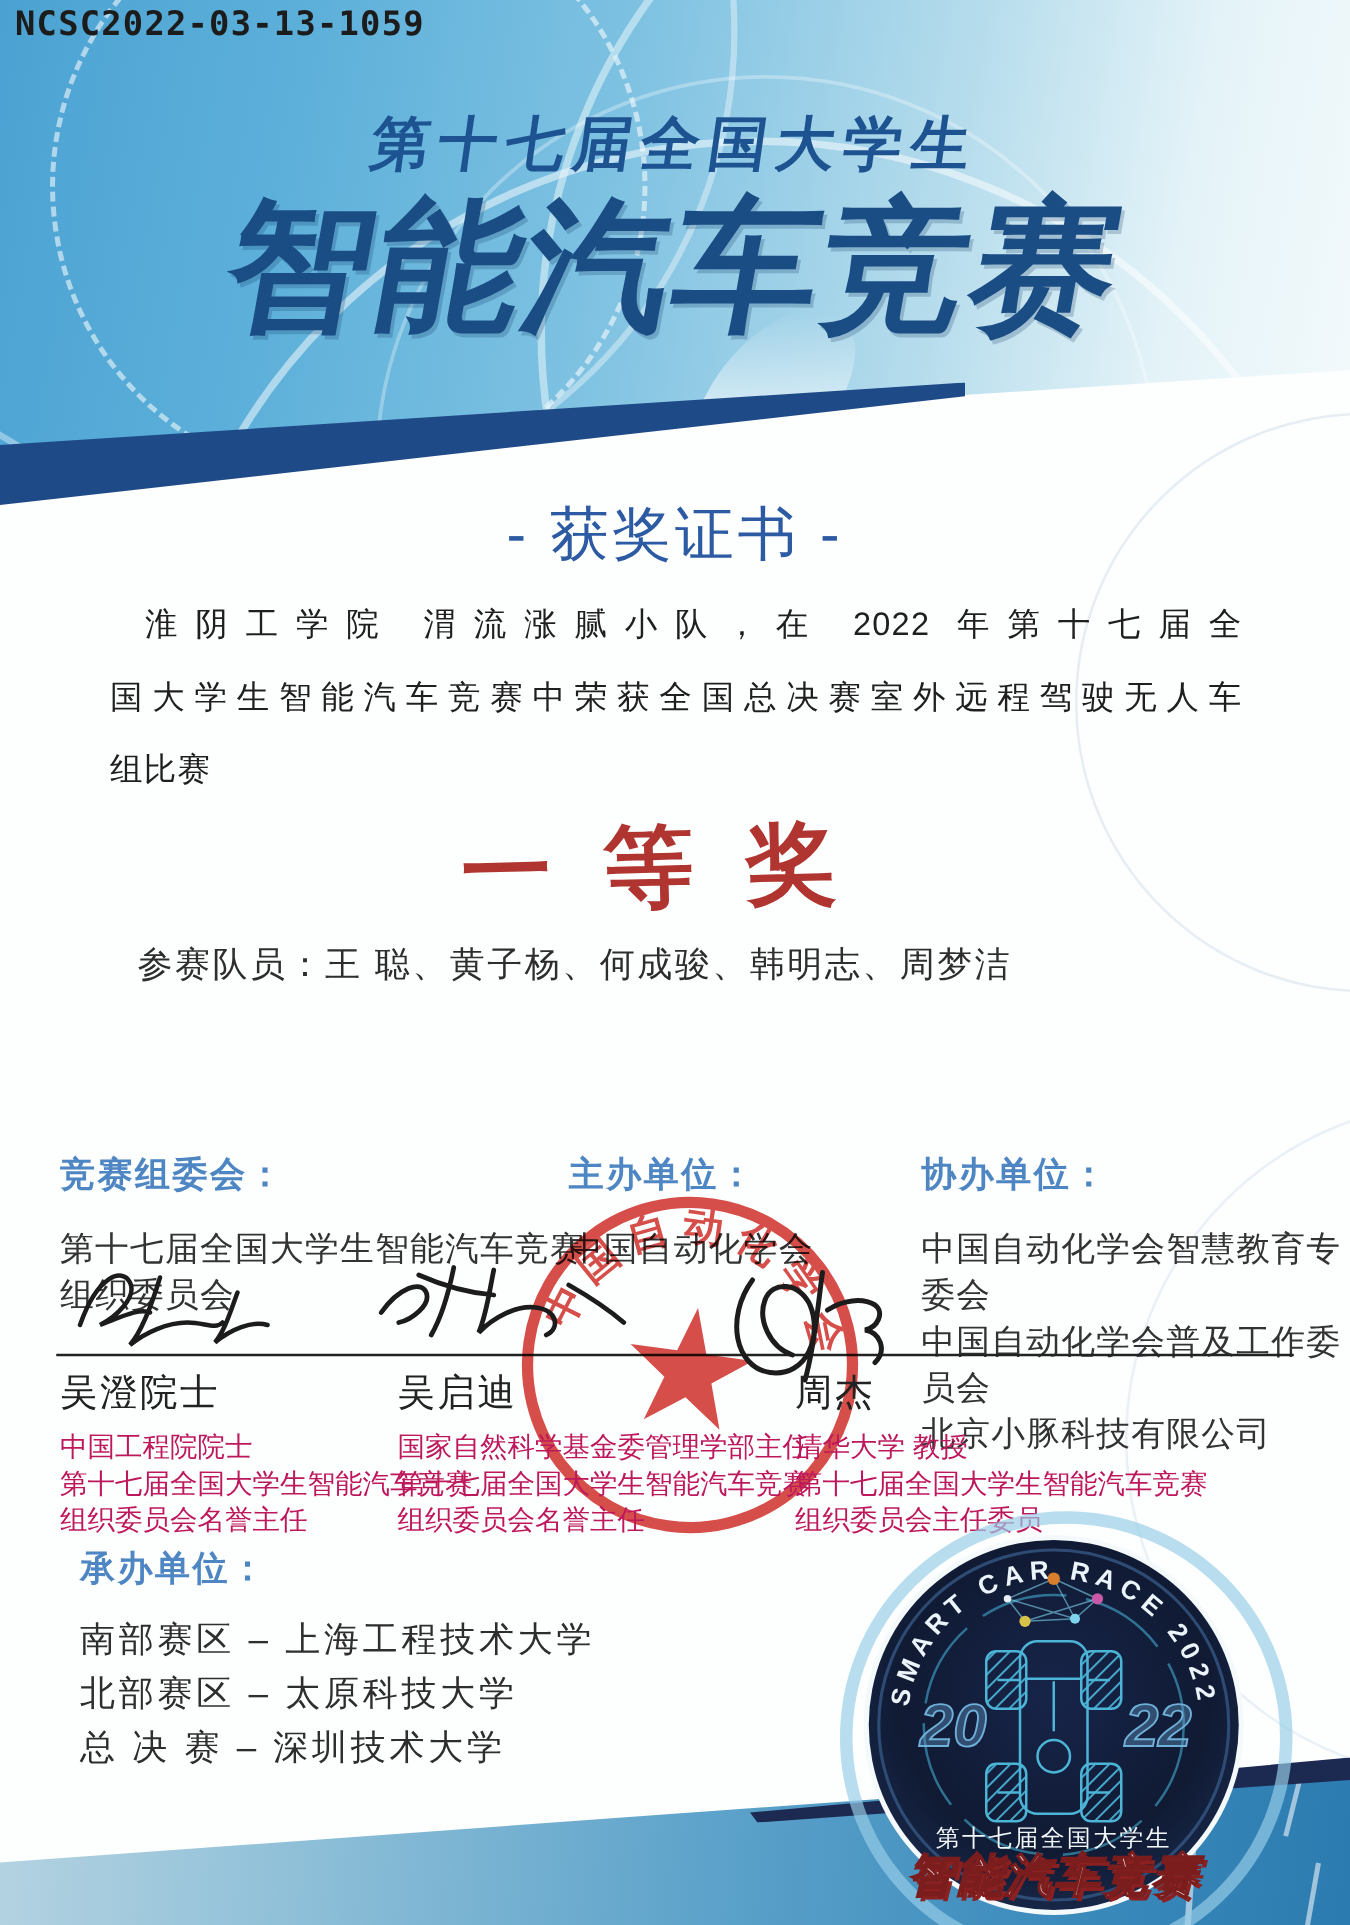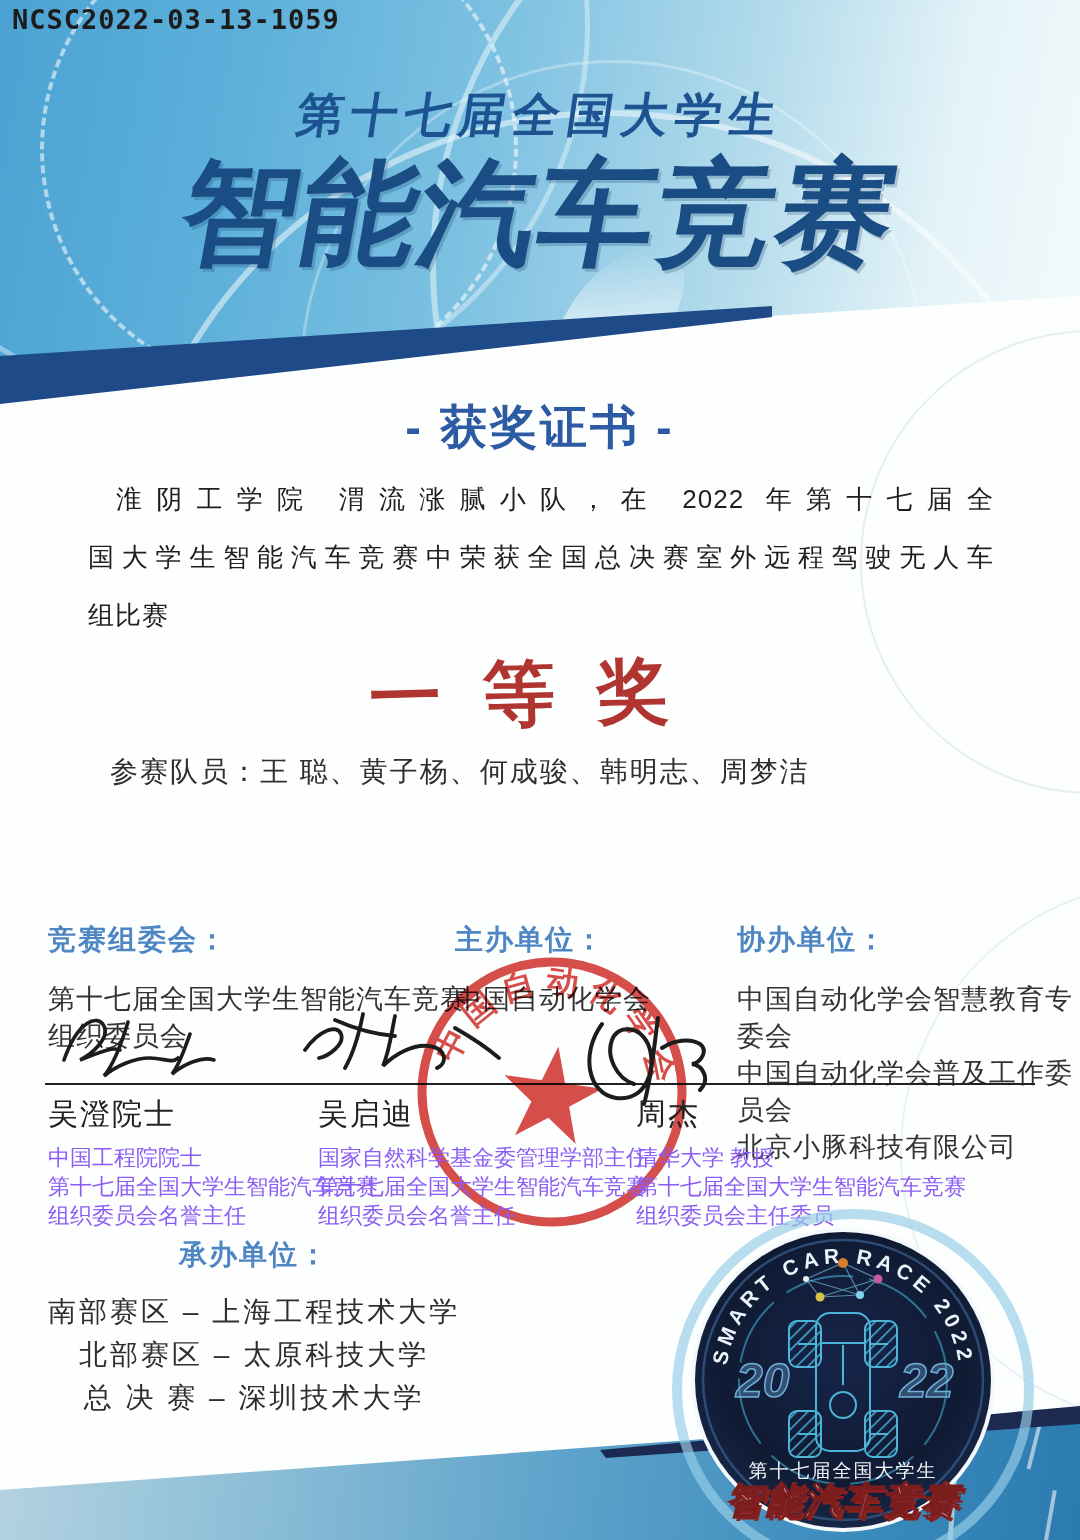--- a/index.html
+++ b/index.html
@@ -28,21 +28,21 @@
           clip-path:polygon(0px 356px,772px 306px,772px 317px,0px 404px);}
   
   .cert-no{position:absolute;left:12px;top:4px;font-family:"DejaVu Sans Mono",monospace;
           font-size:27px;font-weight:700;color:#1c1c1c;letter-spacing:1px;}
   
   .wm{position:absolute;border-radius:50%;}
   .wm1{left:860px;top:330px;width:460px;height:460px;border:2px solid rgba(110,155,190,.16);}
   .wm2{left:900px;top:880px;width:540px;height:540px;border:2px solid rgba(110,155,190,.13);}
   
   .cert-title{position:absolute;left:0;top:396px;width:1080px;text-align:center;
-          font-size:47px;font-weight:700;color:#2c5aa3;letter-spacing:3px;}
+          font-size:47px;font-weight:400;color:#2c5aa3;letter-spacing:3px;}
   .body-text{position:absolute;left:88px;top:470px;width:906px;font-size:26px;color:#1f1f1f;}
   .body-line{height:58px;line-height:58px;text-align:justify;text-align-last:justify;letter-spacing:1px;}
   .body-line.indent{margin-left:28px;}
   .body-line.last{text-align-last:left;}
   .award{position:absolute;left:0;top:646px;width:1080px;text-align:center;
           font-family:"DejaVu Serif",serif;font-size:72px;font-weight:900;color:#b03530;
           letter-spacing:42px;transform:rotate(-1.5deg);}
   .team-line{position:absolute;left:110px;font-size:28px;color:#2e2e2e;letter-spacing:2px;}
   .team-members{top:753px;}
   .team-advisors{top:808px;}
@@ -55,26 +55,26 @@
   .col-co{left:737px;}
   
   .sig{position:absolute;}
   .sig svg{display:block;}
   .rule{position:absolute;left:45px;top:1083px;width:990px;height:2px;background:#222;}
   .seal{position:absolute;left:412px;top:952px;width:280px;height:280px;
         opacity:.87;mix-blend-mode:multiply;transform:rotate(8deg);}
   
   .signer{position:absolute;top:1094px;}
   .signer-name{font-size:30px;color:#222;letter-spacing:2px;}
-  .signer-titles{margin-top:8px;font-size:22px;color:#8b5cf6;line-height:29px;}
+  .signer-titles{margin-top:8px;font-size:22px;color:#be185d;line-height:29px;}
   .signer1{left:48px;}
   .signer2{left:318px;}
   .signer3{left:612px;margin-left:24px;}
   
-  .undertaker{position:absolute;left:48px;top:1236px;text-align:center;}
+  .undertaker{position:absolute;left:64px;top:1236px;}
   .undertaker-label{font-size:28px;font-weight:700;color:#4e86c3;letter-spacing:2px;}
   .undertaker-lines{margin-top:16px;font-size:28px;color:#2e2e2e;line-height:43px;letter-spacing:3px;}
   
   .stripe{position:absolute;inset:0;
         clip-path:polygon(0px 1490px,1080px 1412px,1080px 1540px,0px 1540px);
         background:linear-gradient(95deg,#c7dce6 0%,#93c2d9 28%,#5ca2ca 58%,#3a8abc 82%,#2b7bb0 100%);}
   .stripe-line{position:absolute;background:rgba(255,255,255,.55);}
   .sl1{left:952px;top:1408px;width:5px;height:140px;transform:rotate(4deg);}
   .sl2{left:1035px;top:1400px;width:4px;height:70px;transform:rotate(14deg);}
   .sl3{left:1048px;top:1490px;width:4px;height:55px;transform:rotate(10deg);}

